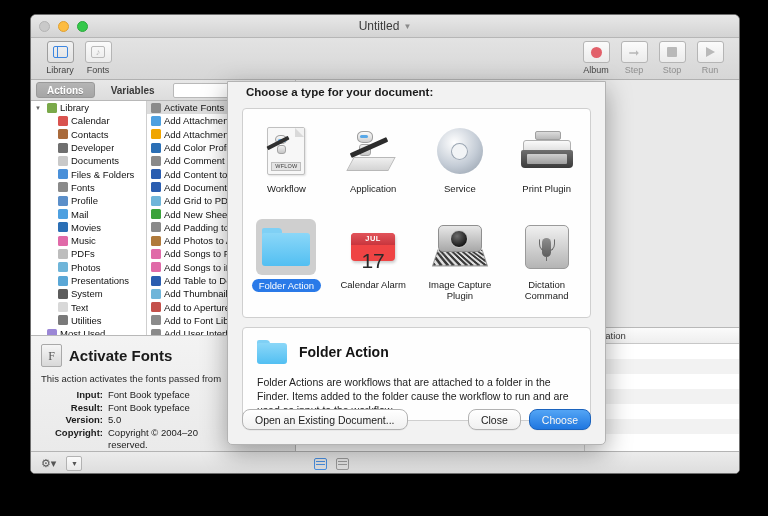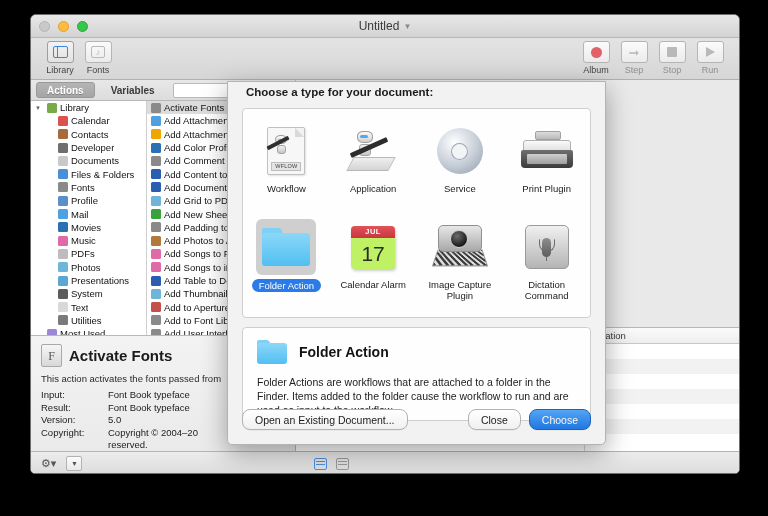--- a/index.html
+++ b/index.html
@@ -150,21 +150,21 @@
     width: 21px; height: 23px;
     background: linear-gradient(to bottom,#f6f6f6,#d8d8d8);
     border: 1px solid #a9a9a9; border-radius: 2px;
     font-size: 12px; color: #555; text-align: center; line-height: 22px;
     font-family: "Liberation Serif", serif;
   }
   #info-title { font-size: 15px; font-weight: bold; color: #1b1b1b; }
   #info-desc { font-size: 9.5px; color: #2a2a2a; margin-top: 6px; white-space: nowrap; overflow: hidden; }
   #info-rows { margin-top: 5px; font-size: 9.5px; color: #1b1b1b; }
   .irow { display: flex; line-height: 12.5px; }
-  .ikey { width: 62px; text-align: left; font-weight: normal; flex: none; }
+  .ikey { width: 62px; text-align: right; font-weight: bold; flex: none; }
   .ival { padding-left: 5px; white-space: nowrap; overflow: hidden; }
 
   
   #right { flex: 1; display: flex; flex-direction: column; background: #e9e9e9; }
   #wf-area {
     flex: 1; background: #e9e9e9; position: relative;
     border-bottom: 1px solid #b8b8b8;
   }
   #wf-hint {
     position: absolute; left: 30px; top: 113px;
@@ -360,22 +360,22 @@
   .folder-tab {
     position: absolute; left: 0; top: 0; width: 20px; height: 7px;
     background: #7fd0f5; border-radius: 2px 4px 0 0;
   }
   .folder-body {
     position: absolute; left: 0; top: 5px; width: 48px; height: 33px;
     background: linear-gradient(to bottom,#8bd7f8,#52bff2);
     border-radius: 2px 3px 3px 3px;
   }
 
-  .cal { position: relative; width: 44px; height: 43px;
-    box-shadow: 1px 2px 3px rgba(0,0,0,0.2); border-radius: 4px; background:#bef264; }
+  .cal { position: relative; width: 44px; height: 28px;
+    box-shadow: 1px 2px 3px rgba(0,0,0,0.2); border-radius: 4px; background:#ef4444; }
   .cal-top {
     height: 12px; background: linear-gradient(to bottom,#e2535a,#c8353d);
     border-radius: 4px 4px 0 0; color: #fff; font-size: 7.5px;
     text-align: center; line-height: 12px; font-weight: bold; letter-spacing: 0.5px;
   }
   .cal-day {
     height: 32px; line-height: 31px; text-align: center;
     font-size: 21px; color: #2a2a2a;
     font-family: "Liberation Sans", sans-serif;
   }

